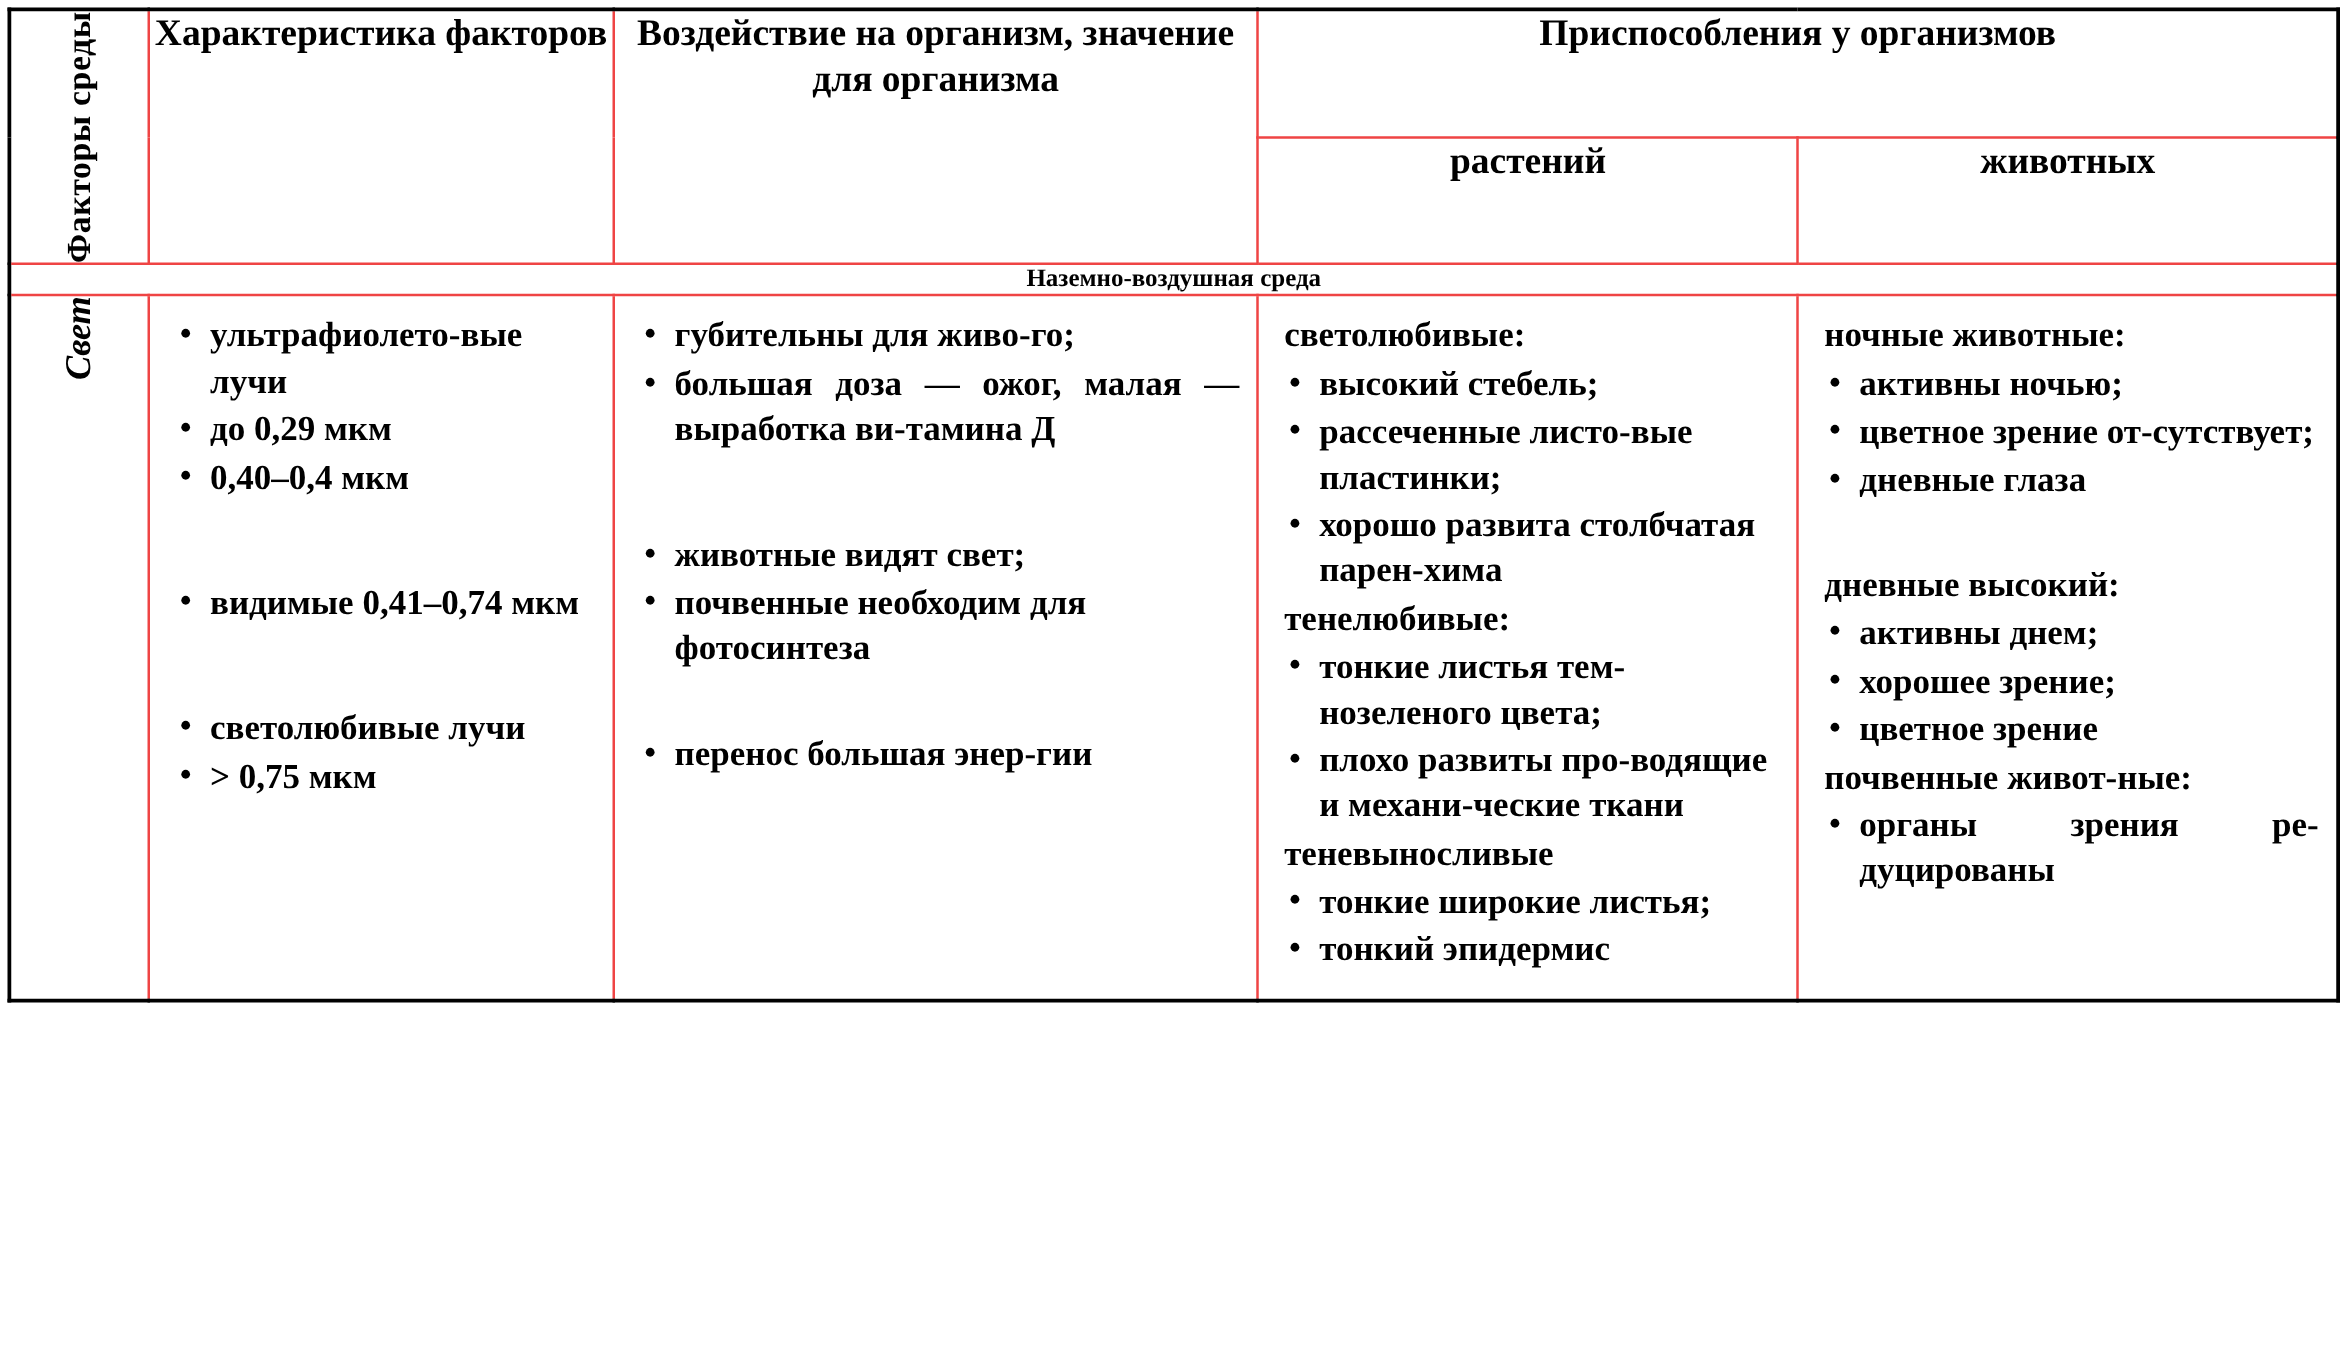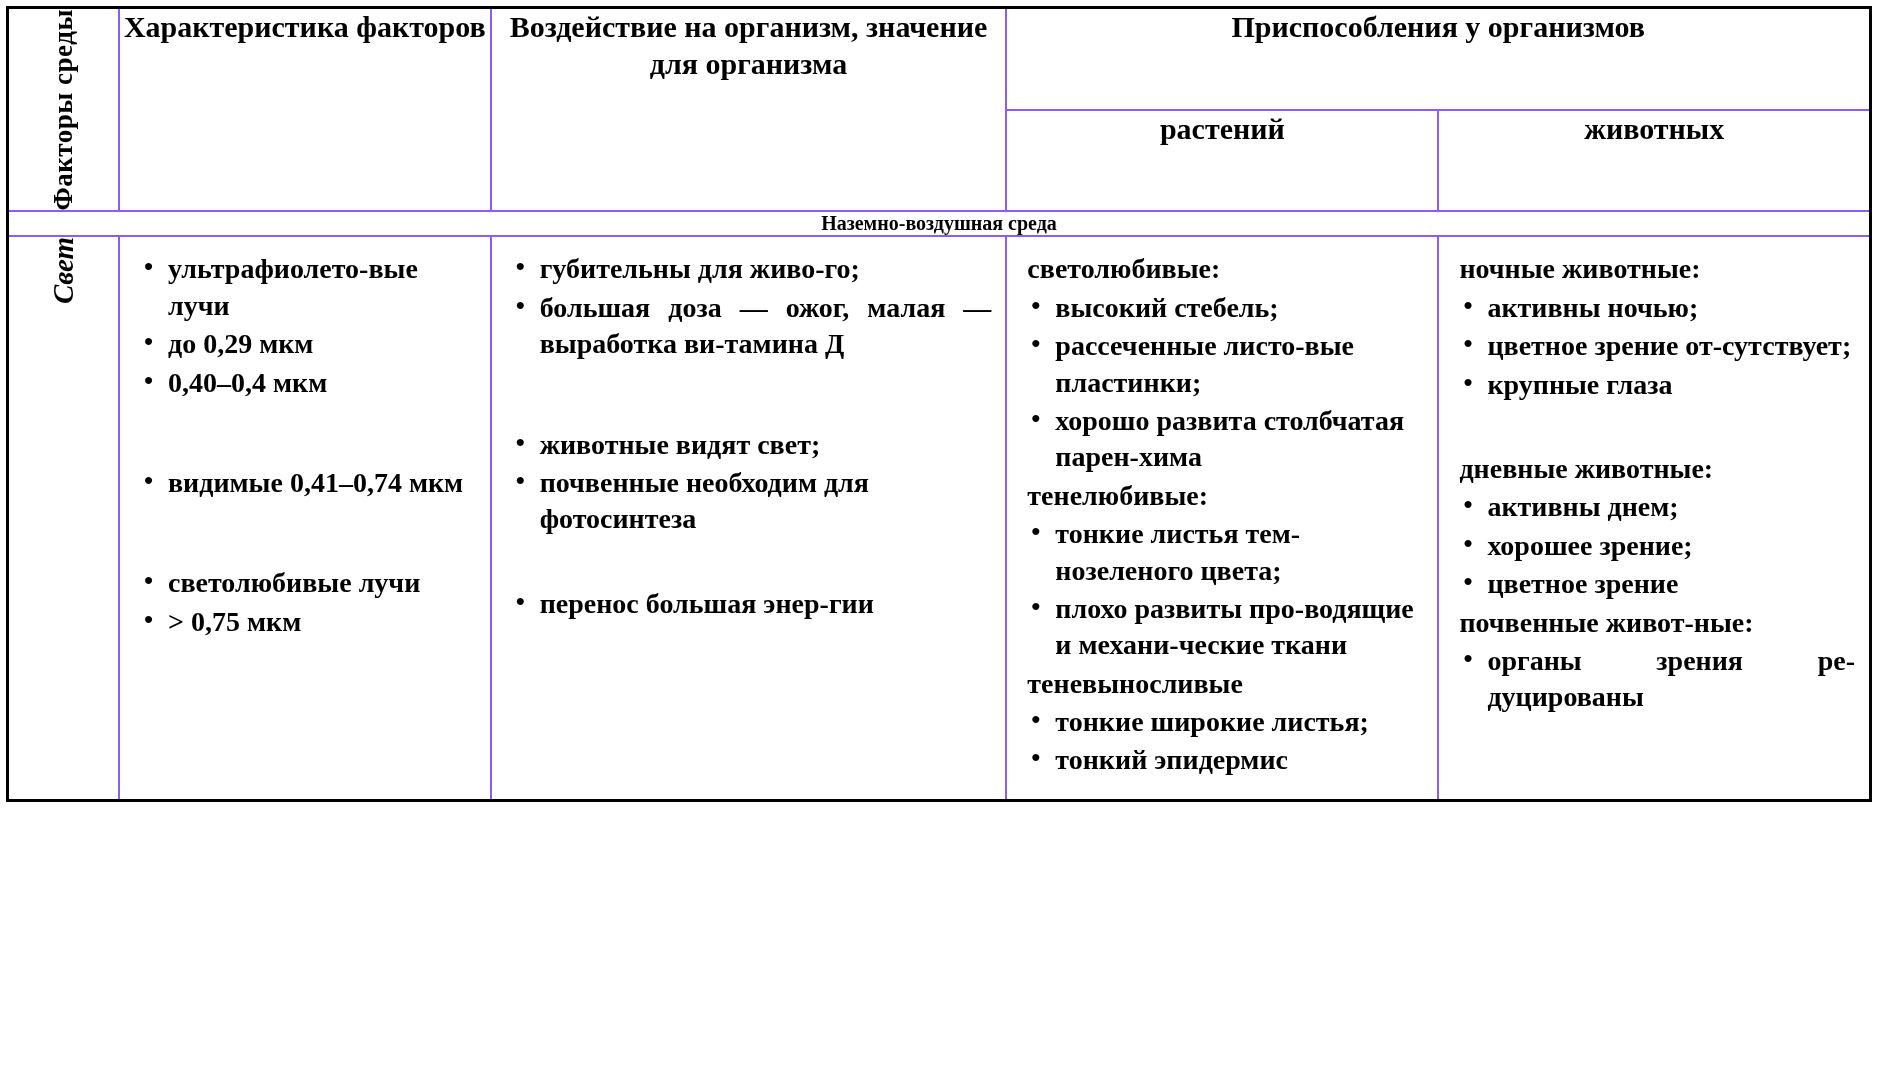--- a/index.html
+++ b/index.html
@@ -20,21 +20,21 @@
     box-sizing: border-box;
     padding: 6px 0 0 6px;
   }
   table.eco {
     border-collapse: collapse;
     table-layout: fixed;
     width: 1866px;
     border: 3px solid #000;
   }
   table.eco td, table.eco th {
-    border: 2px solid #8b5cf6;
+    border: 2px solid #ef4444;
     vertical-align: top;
     padding: 0;
   }
   .hdr {
     text-align: center;
     font-weight: bold;
     font-size: 30px;
     line-height: 1.22;
     padding: 10px 12px;
     vertical-align: middle;
@@ -205,24 +205,24 @@
             </ul>
           </div>
         </td>
 
         <td>
           <div class="cell-body">
             <div class="grp-head">ночные животные:</div>
             <ul class="b">
               <li>активны ночью;</li>
               <li>цветное зрение от-сутствует;</li>
-              <li>крупные глаза</li>
+              <li>дневные глаза</li>
             </ul>
             <div class="gap-md"></div>
-            <div class="grp-head">дневные животные:</div>
+            <div class="grp-head">дневные высокий:</div>
             <ul class="b">
               <li>активны днем;</li>
               <li>хорошее зрение;</li>
               <li>цветное зрение</li>
             </ul>
             <div class="grp-head">почвенные живот-ные:</div>
             <ul class="b just">
               <li>органы зрения ре-дуцированы</li>
             </ul>
           </div>

